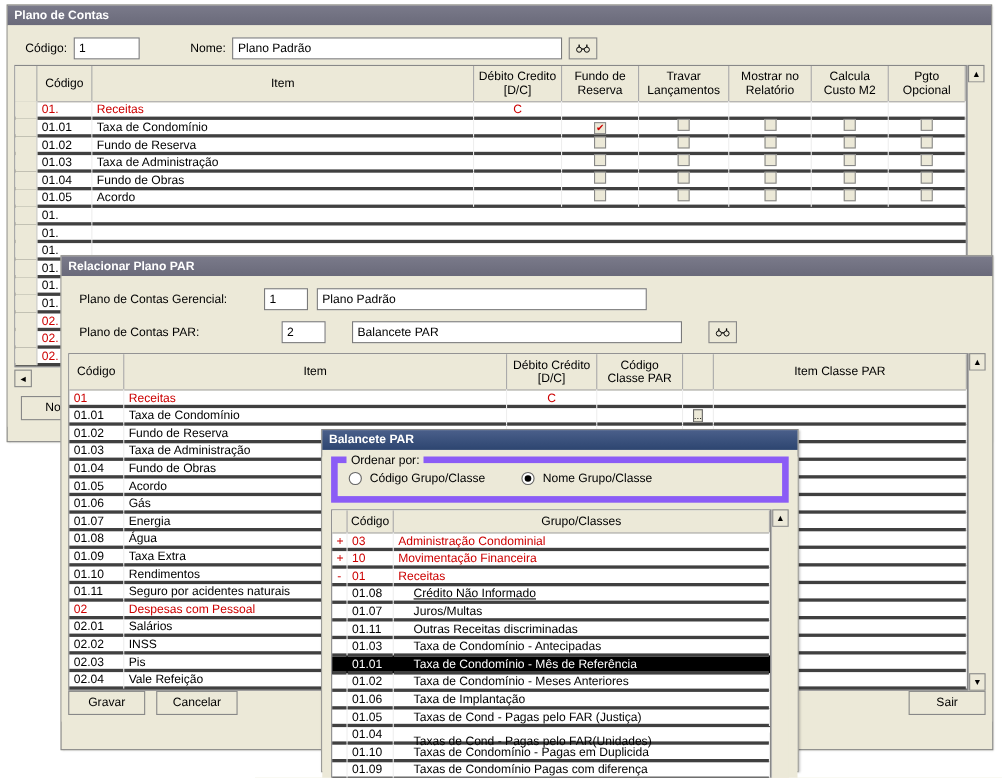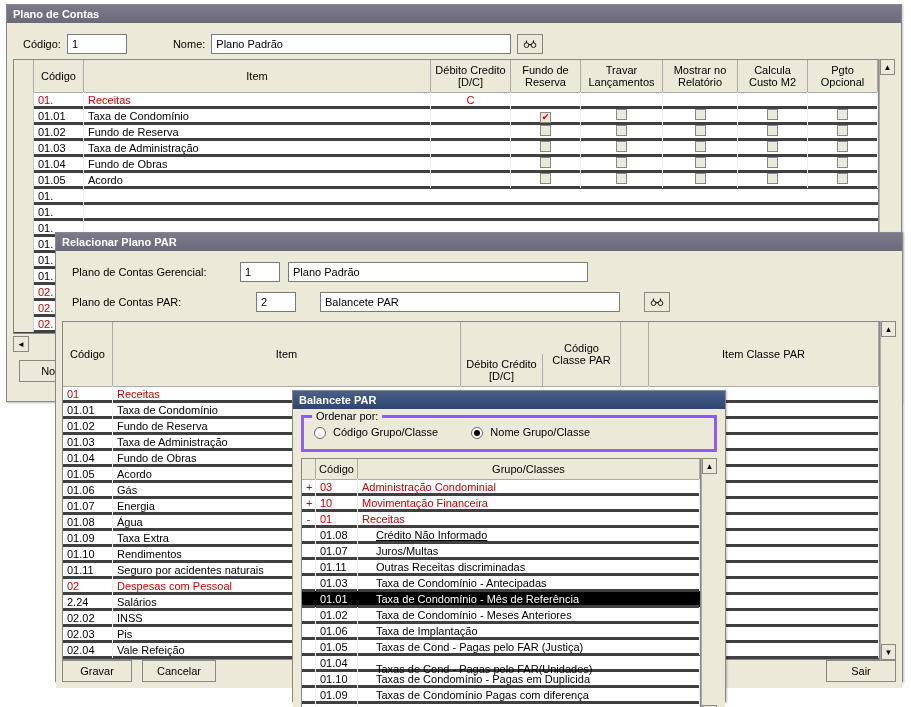--- a/index.html
+++ b/index.html
@@ -101,41 +101,41 @@
   .radio {
     width: 12px; height: 12px; border: 1px solid #666; border-radius: 50%;
     display: inline-flex; align-items: center; justify-content: center;
     background: #fff; margin-right: 4px; vertical-align: middle;
   }
   .radio.checked::after {
     content: ""; width: 6px; height: 6px; background: #000; border-radius: 50%;
   }
   
   .frame {
-    border: 3px solid #8b5cf6; padding: 8px 10px 10px 10px; margin: 6px 8px;
+    border: 6px solid #8b5cf6; padding: 8px 10px 10px 10px; margin: 6px 8px;
     position: relative;
   }
   .frame-title {
     position: absolute; top: -8px; left: 8px; background: #ece9d8;
     padding: 0 4px;
   }
   
   .w1-cols .c-sel { width: 20px; }
   .w1-cols .c-cod { width: 50px; }
   .w1-cols .c-item { flex: 1; min-width: 260px; }
   .w1-cols .c-dc { width: 80px; text-align: center; }
   .w1-cols .c-fr { width: 70px; text-align: center; }
   .w1-cols .c-trv { width: 82px; text-align: center; }
   .w1-cols .c-mst { width: 75px; text-align: center; }
   .w1-cols .c-cal { width: 70px; text-align: center; }
   .w1-cols .c-pgt { width: 70px; text-align: center; }
   
   .w2-cols .c-cod { width: 50px; }
   .w2-cols .c-item { flex: 1; }
-  .w2-cols .c-dc { width: 82px; text-align: center; margin-top: 32px; }
+  .w2-cols .c-dc { width: 82px; text-align: center; }
   .w2-cols .c-cc { width: 78px; text-align: center; }
   .w2-cols .c-btn { width: 28px; text-align: center; }
   .w2-cols .c-icp { width: 230px; }
   
   .w3-cols .c-pm { width: 14px; text-align: center; }
   .w3-cols .c-cod { width: 42px; }
   .w3-cols .c-grp { flex: 1; }
   
   .sel-row { background: #000; color: #fff; }
   .sel-row .gc { border-right-color: #000; }
@@ -441,21 +441,21 @@
             </div>
             <div class="gr">
               <div class="gc c-cod red">02</div>
               <div class="gc c-item red">Despesas com Pessoal</div>
               <div class="gc c-dc red"></div>
               <div class="gc c-cc"></div>
               <div class="gc c-btn"></div>
               <div class="gc c-icp"></div>
             </div>
             <div class="gr">
-              <div class="gc c-cod">2.24</div>
+              <div class="gc c-cod">02.01</div>
               <div class="gc c-item">Salários</div>
               <div class="gc c-dc"></div>
               <div class="gc c-cc"></div>
               <div class="gc c-btn"></div>
               <div class="gc c-icp"></div>
             </div>
             <div class="gr">
               <div class="gc c-cod">02.02</div>
               <div class="gc c-item">INSS</div>
               <div class="gc c-dc"></div>

